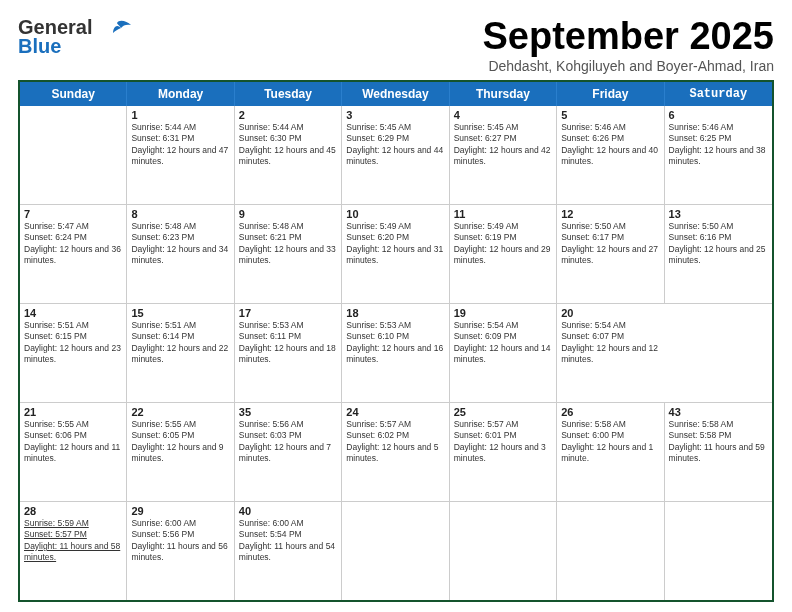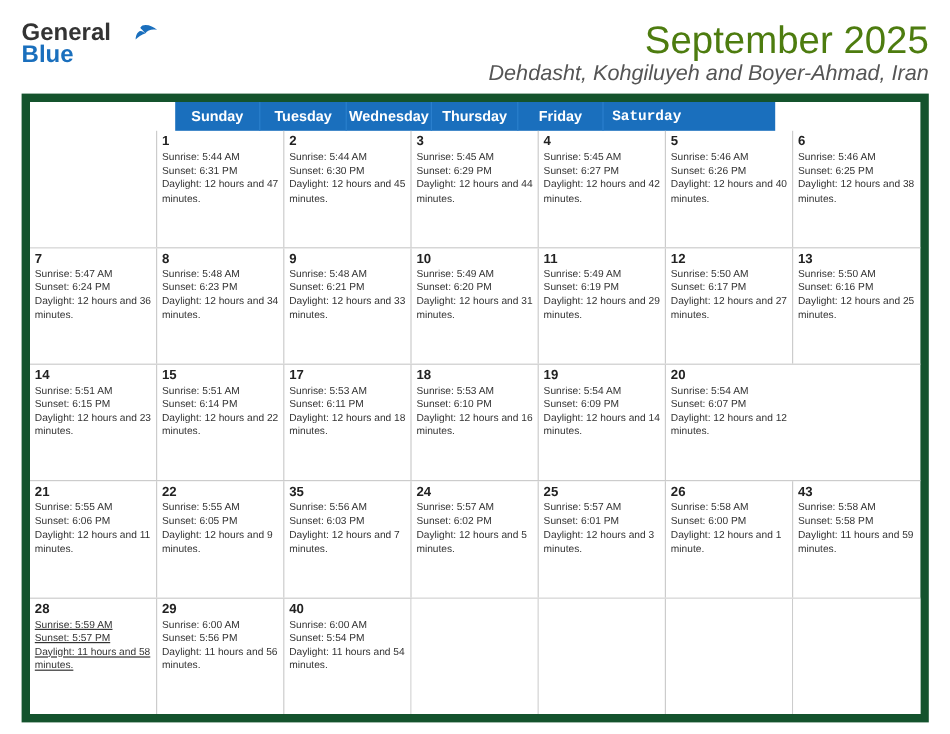--- a/index.html
+++ b/index.html
@@ -25,36 +25,34 @@
     }
     .logo {
       display: flex;
       flex-direction: column;
       align-items: flex-start;
     }
     .title-area {
       text-align: right;
     }
     .month-title {
-      font-size: 32px;
-      font-weight: normal;
-      color: #4d7c0f;
+      font-size: 38px;
+      font-weight: bold;
+      color: #000000;
       line-height: 1.1;
     }
     .subtitle {
-      font-size: 18px;
+      font-size: 14px;
       color: #555;
-      font-style: italic;
     }
     .calendar {
       flex: 1;
       display: flex;
       flex-direction: column;
-      border: 7px solid #14532d;
-      align-items: center;
+      border: 2px solid #14532d;
     }
     .cal-header {
       display: grid;
       grid-template-columns: repeat(7, 1fr);
       background: #1a6fbd;
     }
     .cal-header-cell {
       color: #fff;
       font-size: 12px;
       font-weight: bold;
@@ -126,20 +124,21 @@
     </div>
     <div class="title-area">
       <div class="month-title">September 2025</div>
       <div class="subtitle">Dehdasht, Kohgiluyeh and Boyer-Ahmad, Iran</div>
     </div>
   </div>
 
   <div class="calendar">
     <div class="cal-header">
     <div class="cal-header-cell">Sunday</div>
+        <div class="cal-header-cell">Monday</div>
         <div class="cal-header-cell">Tuesday</div>
         <div class="cal-header-cell">Wednesday</div>
         <div class="cal-header-cell">Thursday</div>
         <div class="cal-header-cell">Friday</div>
         <div class="cal-header-cell">Saturday</div>
       </div>
     <div class="cal-body">
     <div class="cal-row">
           <div class="cal-cell empty"></div>
           <div class="cal-cell">

